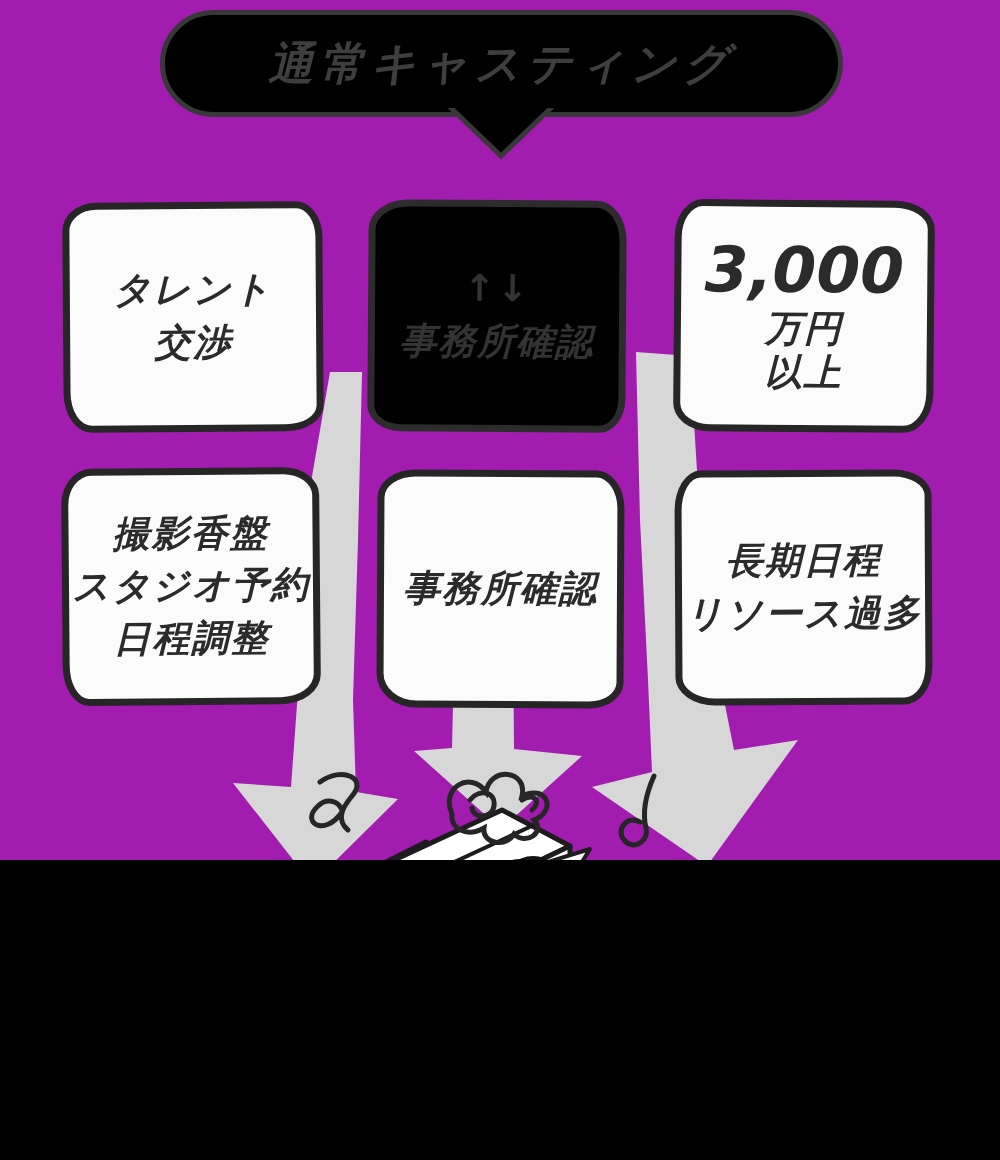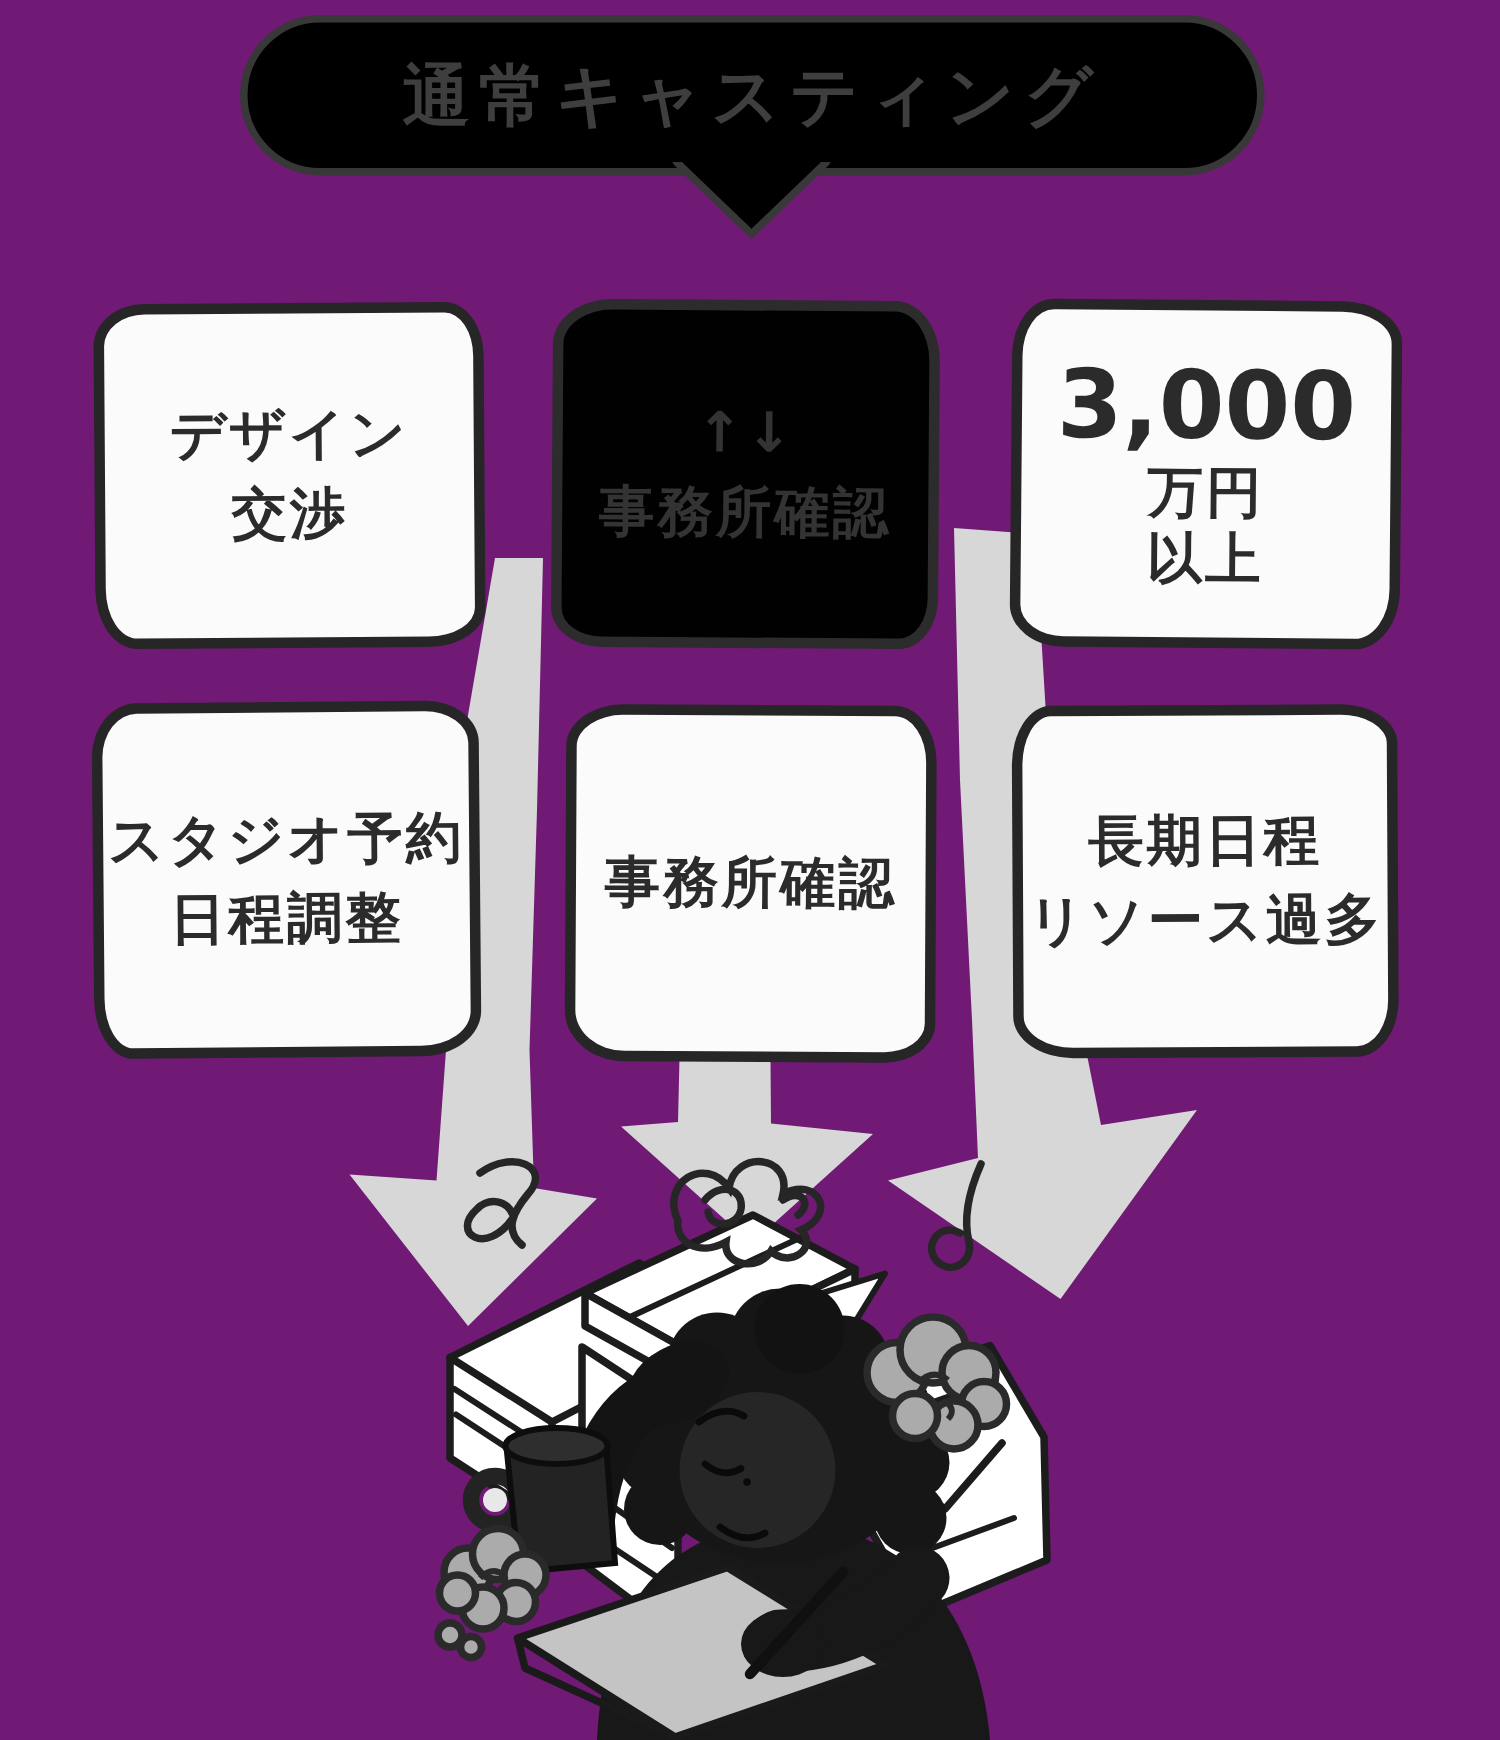--- a/index.html
+++ b/index.html
@@ -1,18 +1,19 @@
 <!DOCTYPE html>
 <html><head>
 <meta charset="utf-8">
 <style>
   html,body{margin:0;padding:0;background:#000;}
   .stage{
-    position:relative;width:1000px;height:1160px;background:#701a75;overflow:hidden;
+    position:relative;width:1000px;height:860px;background:#a21caf;overflow:hidden;
     font-family:"DejaVu Sans",sans-serif;
+    font-style:italic;
   }
   .illus{position:absolute;left:0;top:0;z-index:1;}
   
   .bubble{
     position:absolute;left:160px;top:10px;width:683px;height:107px;z-index:2;
     box-sizing:border-box;border:5px solid #383838;border-radius:54px;
     display:flex;align-items:center;justify-content:center;
     color:#3e3e3e;font-size:45px;font-weight:bold;letter-spacing:6px;
     background:#000;
   }
@@ -161,38 +162,39 @@
 
   <div class="bubble">
     <span>通常キャスティング</span>
   </div>
   <svg class="pointer" width="112" height="56" viewBox="0 0 112 56">
     <path d="M8,0 L56,46 L104,0 Z" fill="#000000"></path>
     <path d="M6,0 L56,48 L106,0" fill="none" stroke="#383838" stroke-width="5" stroke-linecap="round"></path>
   </svg>
 
   <div class="card c0">
-    <span>デザイン</span>
+    <span>タレント</span>
     <span>交渉</span>
   </div>
 
   <div class="card dark c1">
     <span>↑↓</span>
     <span>事務所確認</span>
   </div>
 
   <div class="card c2">
     <span class="cost-line">
       <span class="cost-amount">3,000</span>
       <span class="cost-unit">万円</span>
     </span>
     <span class="cost-small">以上</span>
   </div>
 
   <div class="card c3">
+    <span>撮影香盤</span>
     <span>スタジオ予約</span>
     <span>日程調整</span>
   </div>
 
   <div class="card c4">
     <span>事務所確認</span>
   </div>
 
   <div class="card c5">
     <span>長期日程</span>

